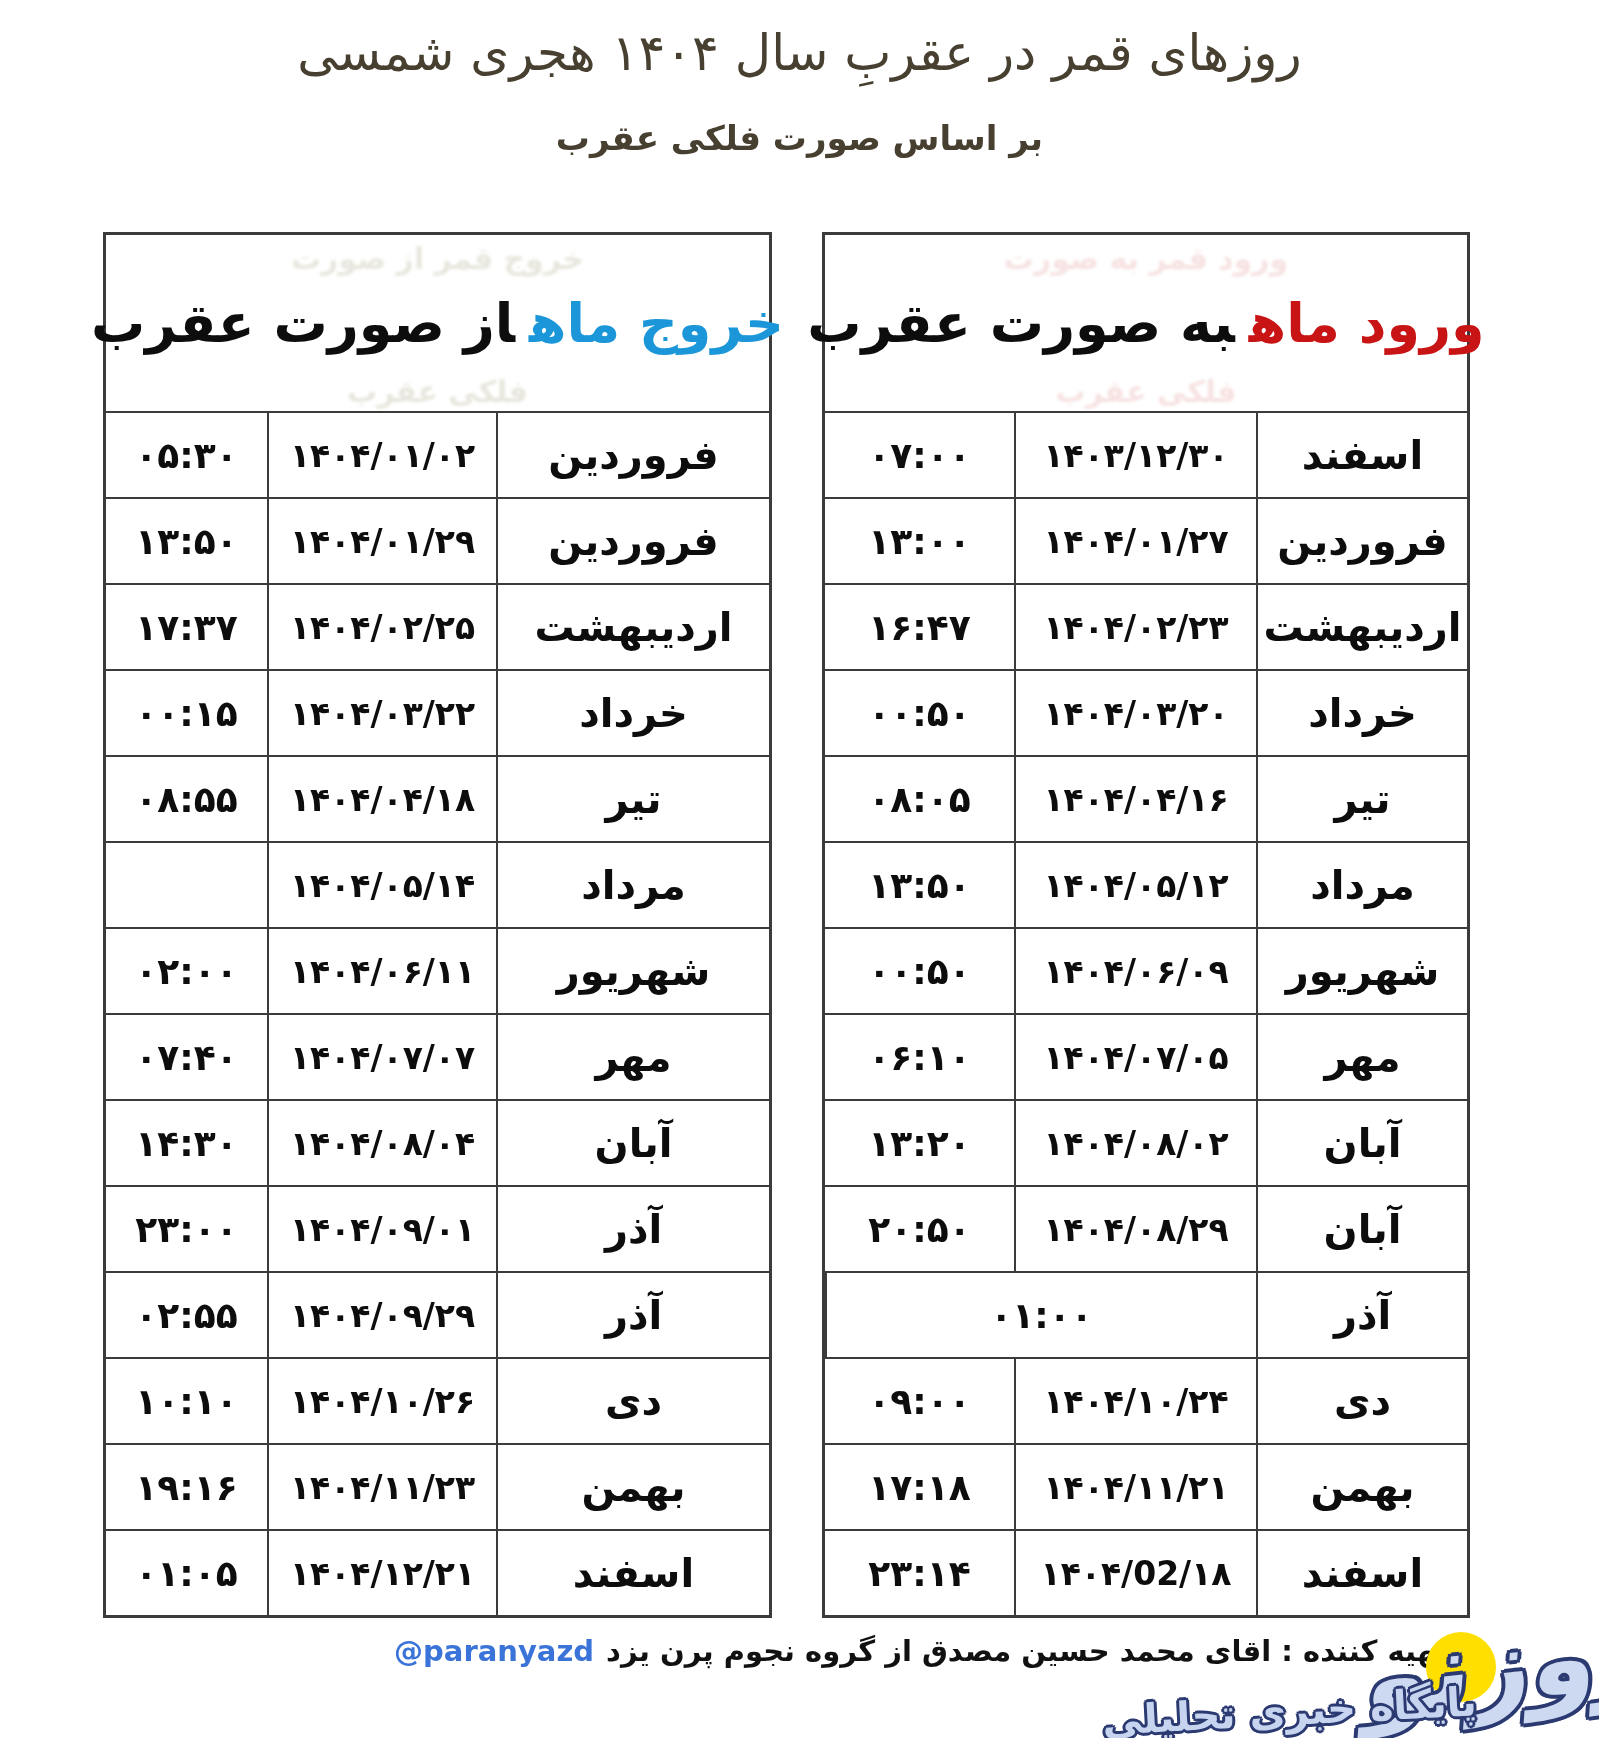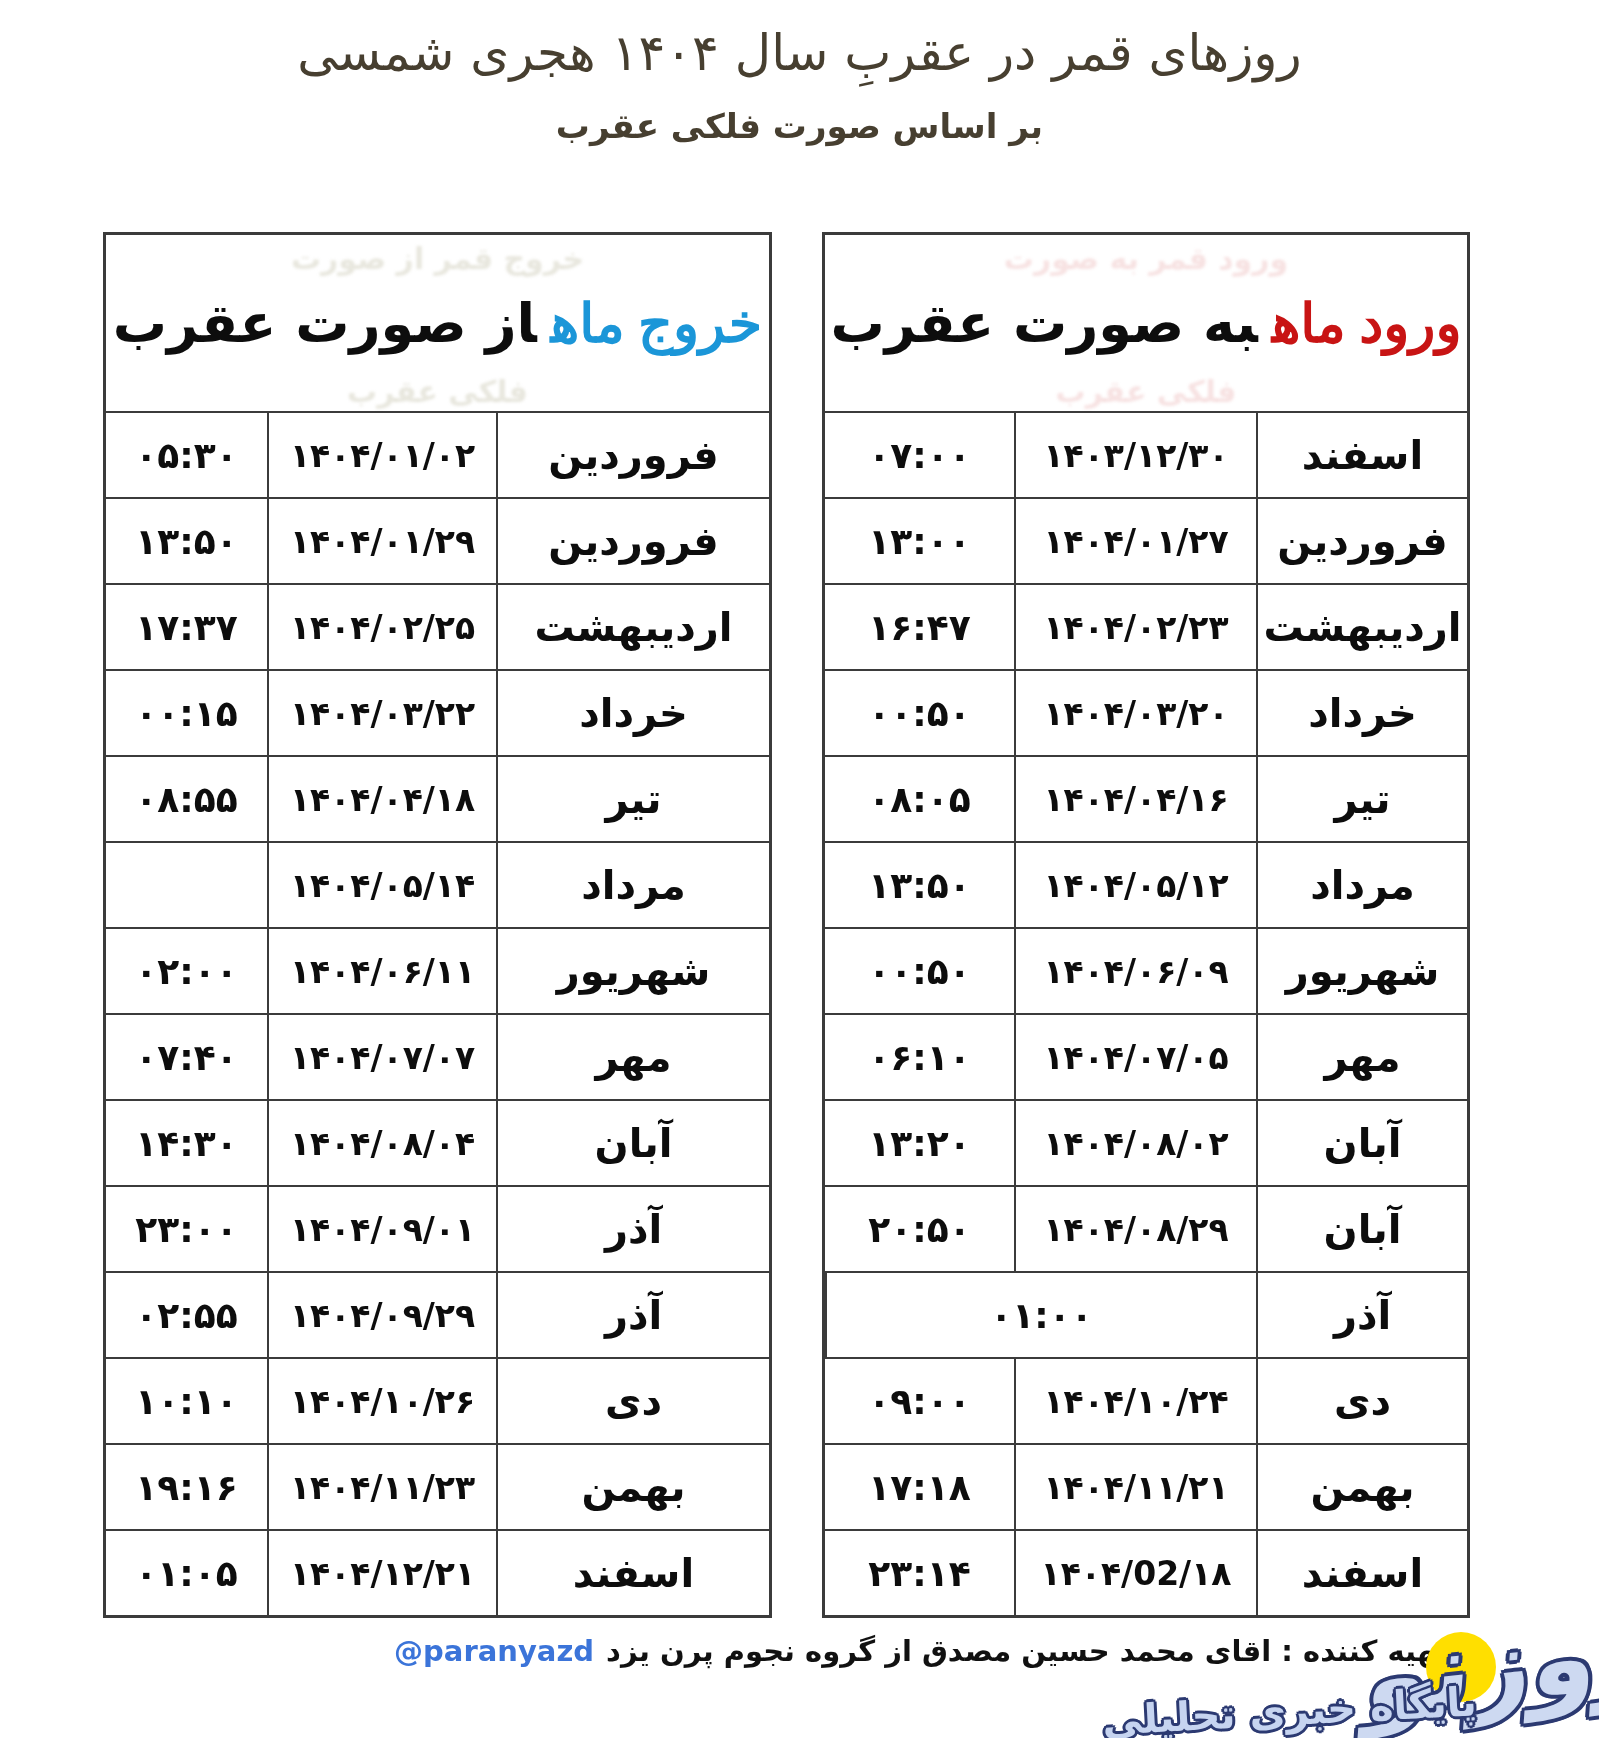--- a/index.html
+++ b/index.html
@@ -9,37 +9,37 @@
     background:#ffffff; direction:rtl;
     font-family:"DejaVu Sans", sans-serif;
   }
 
   
   .title {
     position:absolute; top:24px; left:0; width:100%;
     text-align:center; font-size:50px; font-weight:normal; color:#473f30;
   }
   .subtitle {
-    position:absolute; top:106px; left:0; width:100%;
+    position:absolute; top:118px; left:0; width:100%;
     text-align:center; font-size:34px; font-weight:bold; color:#473f30;
   }
 
   
   .cal-table {
     position:absolute; top:232px; border:3px solid #3b3b3b; background:#fff;
   }
   .t-exit  { left:103px; width:669px; }
   .t-enter { left:822px; width:648px; }
 
   .thead {
     position:relative; height:176px;
     display:flex; align-items:center; justify-content:center;
   }
   .head-line { font-size:54px; font-weight:bold; color:#0d0d0d; white-space:nowrap; z-index:2; }
-  .accent { margin-left:14px;font-family:Liberation Serif, serif; }
+  .accent { margin-left:14px; }
   .enter-accent { color:#c81414; }
   .exit-accent  { color:#1b96d8; }
 
   .ghost {
     position:absolute; left:0; width:100%; text-align:center;
     font-size:30px; font-weight:bold; filter:blur(1.5px); z-index:1;
     pointer-events:none;
   }
   .t-enter .ghost { color:rgba(205,85,85,.17); }
   .t-exit  .ghost { color:rgba(140,135,88,.20); }

